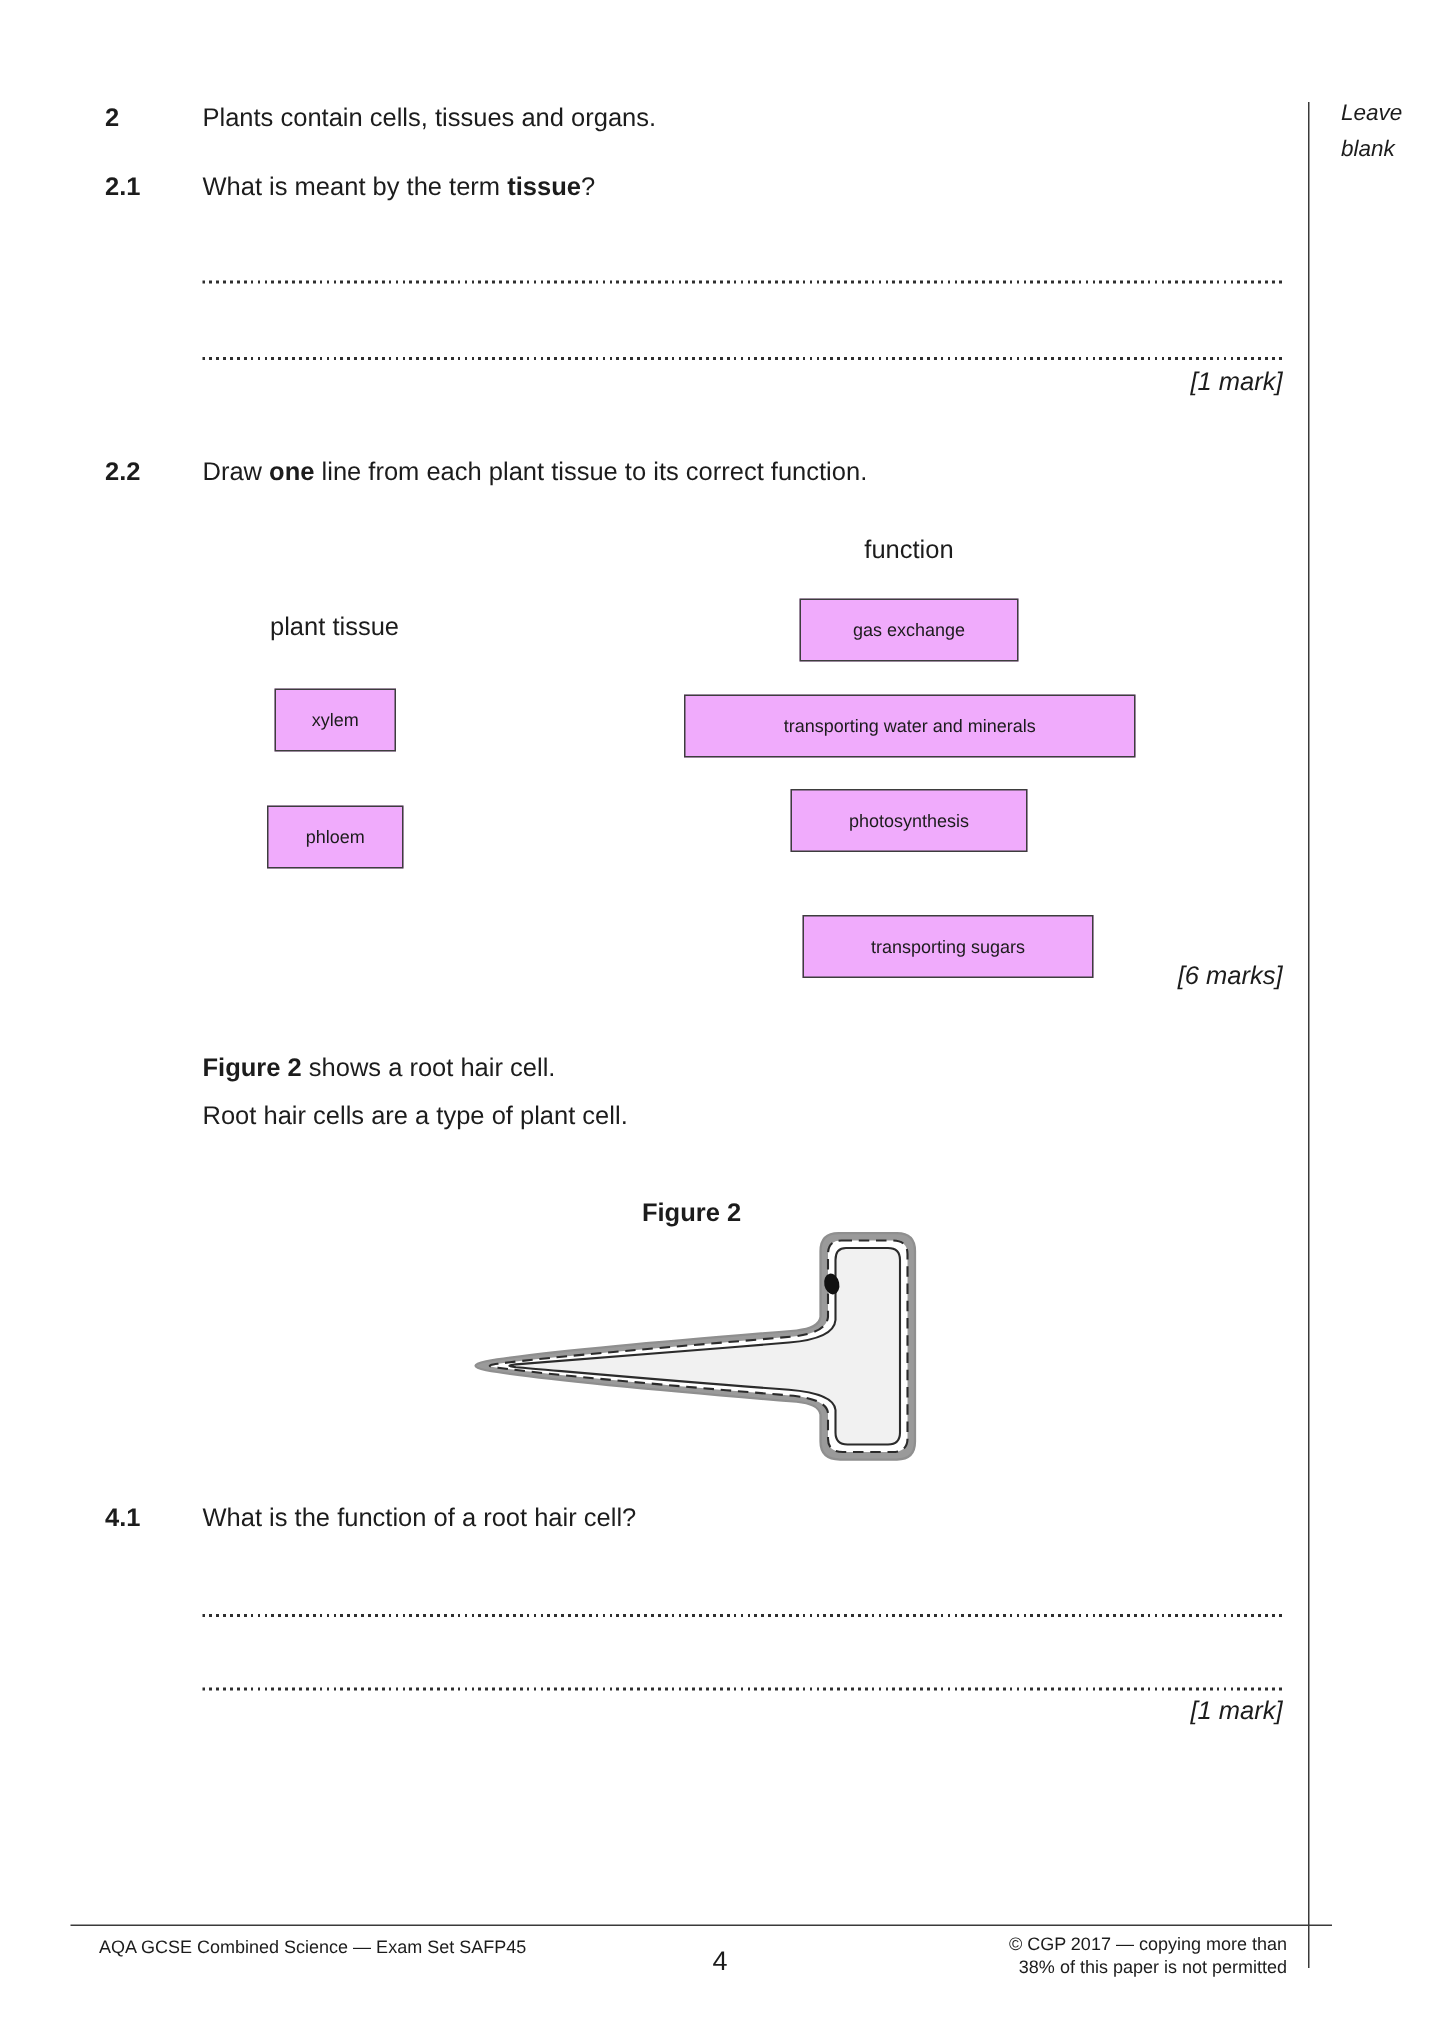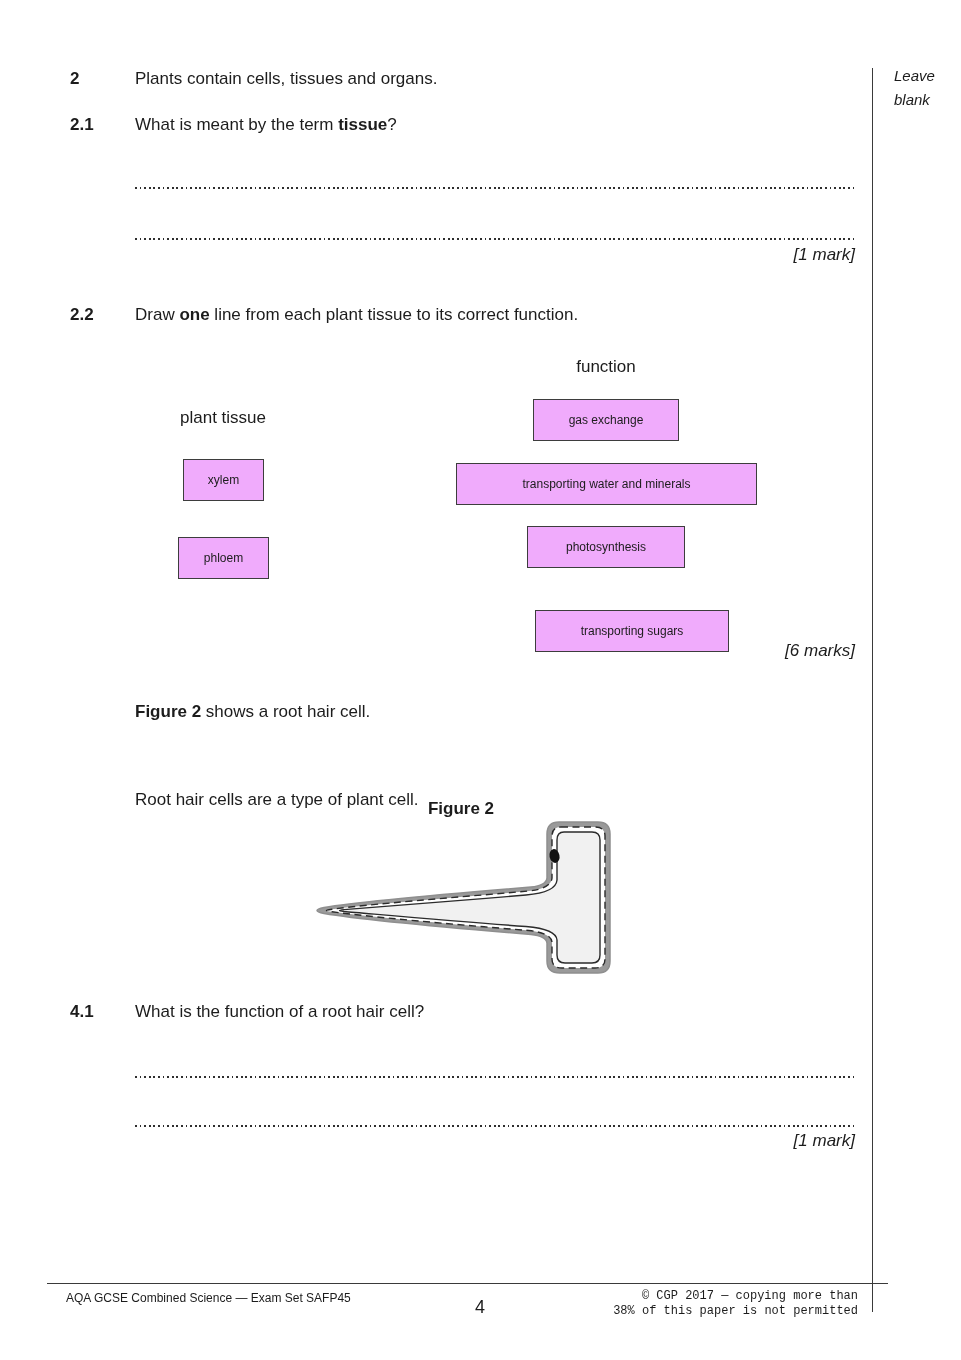--- a/index.html
+++ b/index.html
@@ -29,21 +29,21 @@
     font-size: 12px;
     background: #f0abfc;
     box-sizing: border-box;
   }
   .colhead { font-weight: normal; font-size: 17px; text-align: center; }
   .vrule { width: 1px; background: #3a3a3a; }
   .hrule { height: 1px; background: #3a3a3a; }
   .leave-blank { font-style: italic; font-size: 15px; line-height: 24px; color: #1c1c1c; }
   .figcaption { font-weight: bold; font-size: 17px; text-align: center; }
   .footer-small { font-size: 12px; color: #1c1c1c; }
-  .footer-right { text-align: right; line-height: 15px; font-family: Liberation Mono, monospace; }
+  .footer-right { text-align: right; line-height: 15px; }
   .pagenum { font-size: 18px; text-align: center; width: 100px; }
 </style>
 </head>
 <body>
 
 <div class="page">
 
   <div class="abs vrule" style="left:872px; top:68px; height:1244px;"></div>
   <div class="abs leave-blank" style="left:894px; top:64px;">
     <div>Leave</div>
@@ -74,21 +74,21 @@
   <div class="abs matchbox" style="left:527px; top:526px; width:158px; height:42px;">photosynthesis</div>
   <div class="abs matchbox" style="left:456px; top:463px; width:301px; height:42px;">transporting water and minerals</div>
   <div class="abs matchbox" style="left:178px; top:537px; width:91px; height:42px;">phloem</div>
   <div class="abs matchbox" style="left:510px; top:610px; width:194px; height:42px;margin-left:25px;">transporting sugars</div>
 
   <div class="abs marks" style="left:655px; top:641px;">[6 marks]</div>
 
   <div class="abs qtext" style="left:135px; top:702px;">
     <b>Figure 2</b><span> shows a root hair cell.</span>
   </div>
-  <div class="abs qtext" style="left:135px; top:790px;">Root hair cells are a type of plant cell.</div>
+  <div class="abs qtext" style="left:135px; top:734px;">Root hair cells are a type of plant cell.</div>
   <div class="abs figcaption" style="left:386px; top:799px; width:150px;">Figure 2</div>
 
   <svg class="abs" style="left:302px; top:816px;" width="318" height="164" viewBox="0 0 318 164">
 
     <path d="M 257 6 H 296 Q 308 6 308 18 V 145 Q 308 157 296 157 H 258 Q 245 157 245 145 V 127
          Q 244 120 229 118.5 C 150 112 60 104 22 97.5 Q 8 94.5 22 91.5
          C 60 85 150 77.5 229 71 Q 244 69.5 245 62 V 18 Q 245 6 257 6 Z" fill="#9a9a9a" stroke="#8f8f8f" stroke-width="1.5"></path>
 
     <path d="M 259 11 H 293 Q 303 11 303 20 V 143 Q 303 152 293 152 H 260 Q 250 152 250 143 V 126
          Q 249 117 227 114.5 C 152 108.5 64 100.5 30 95.8 Q 19 94.5 30 93.2

